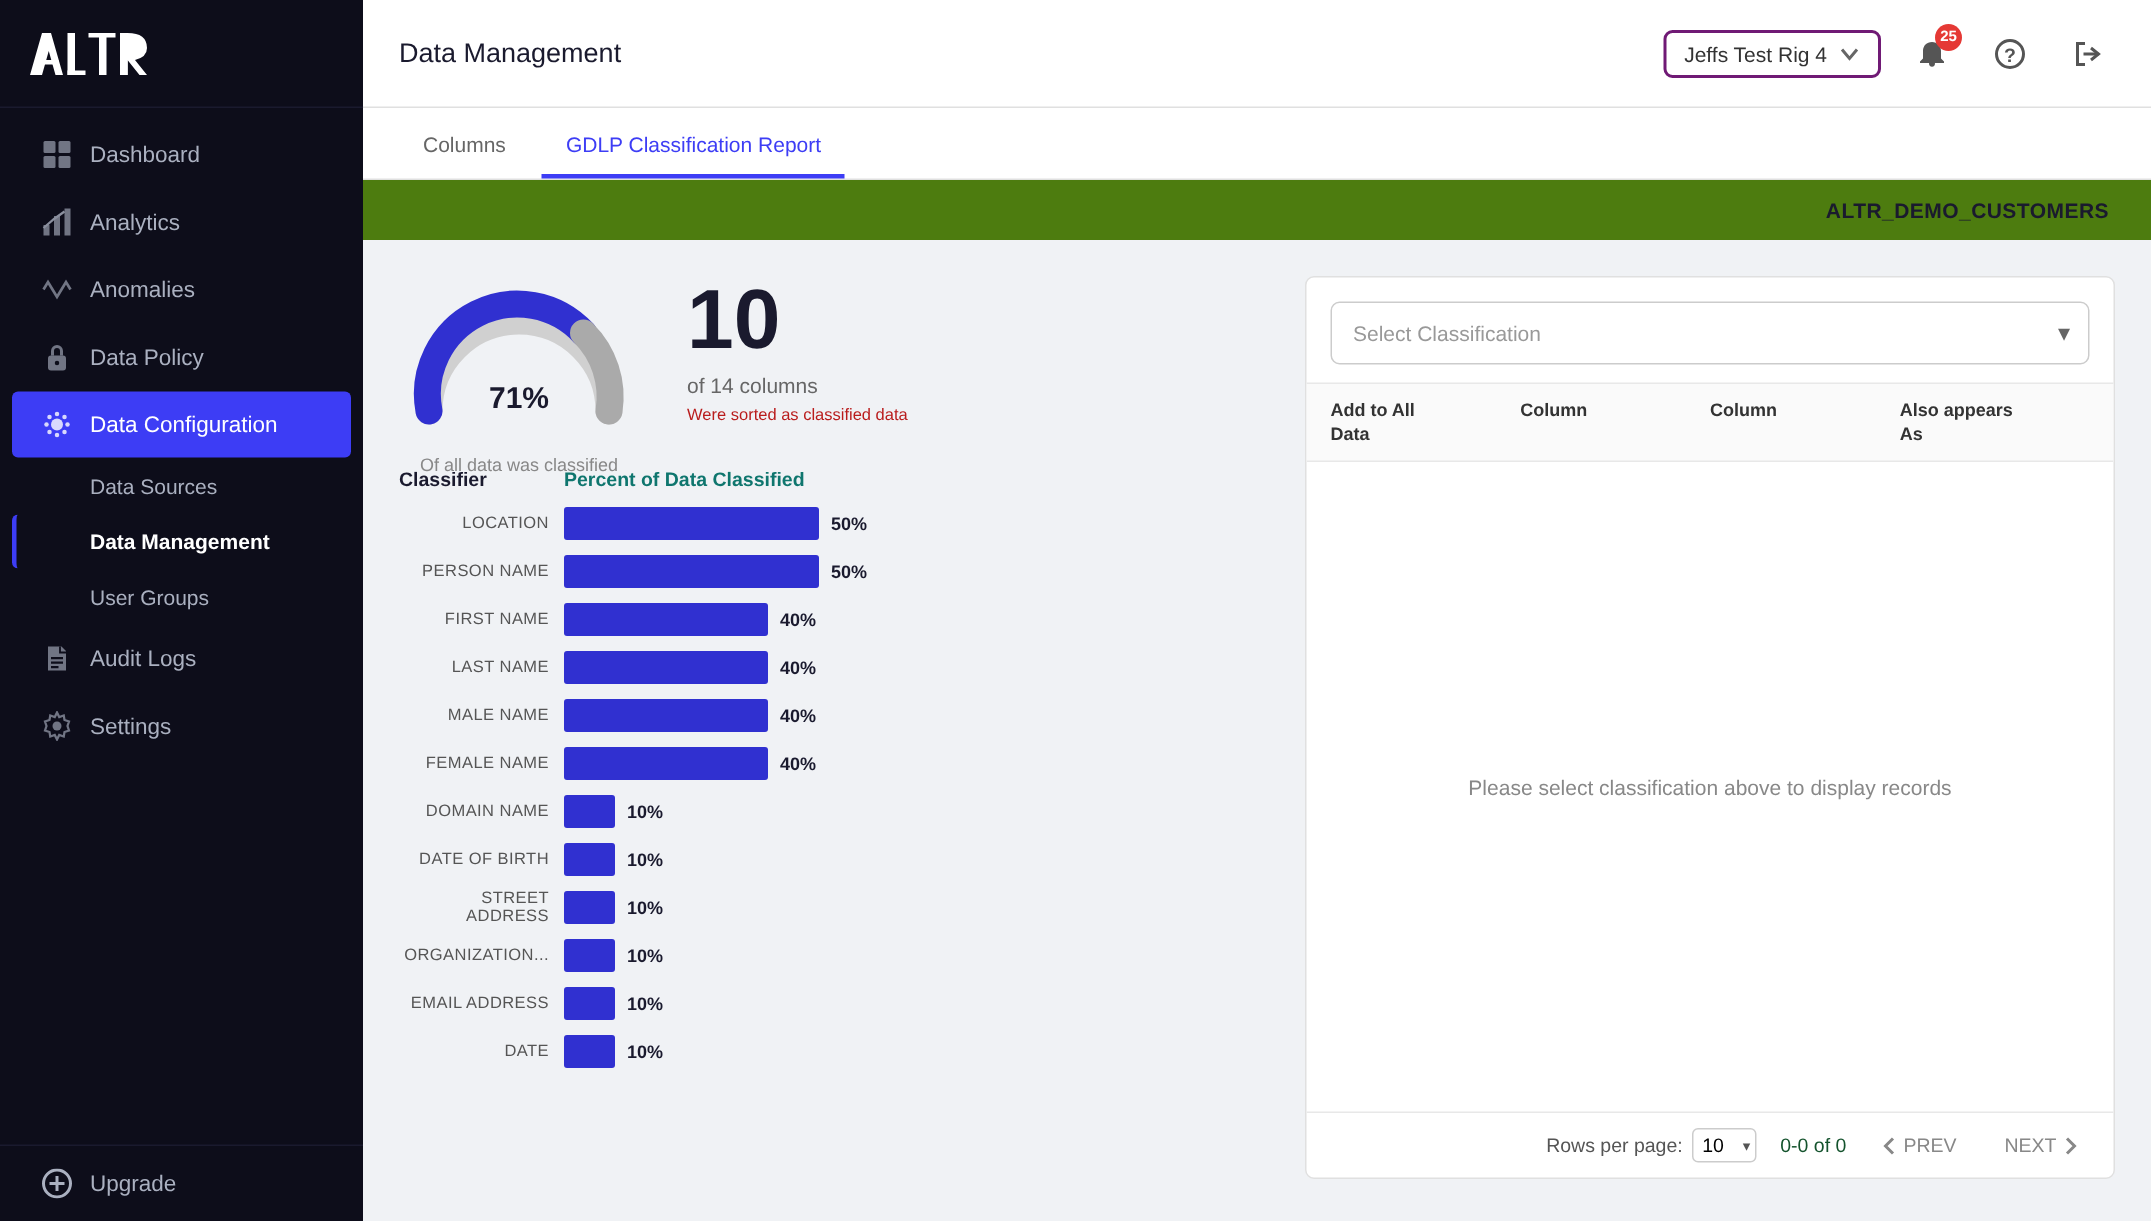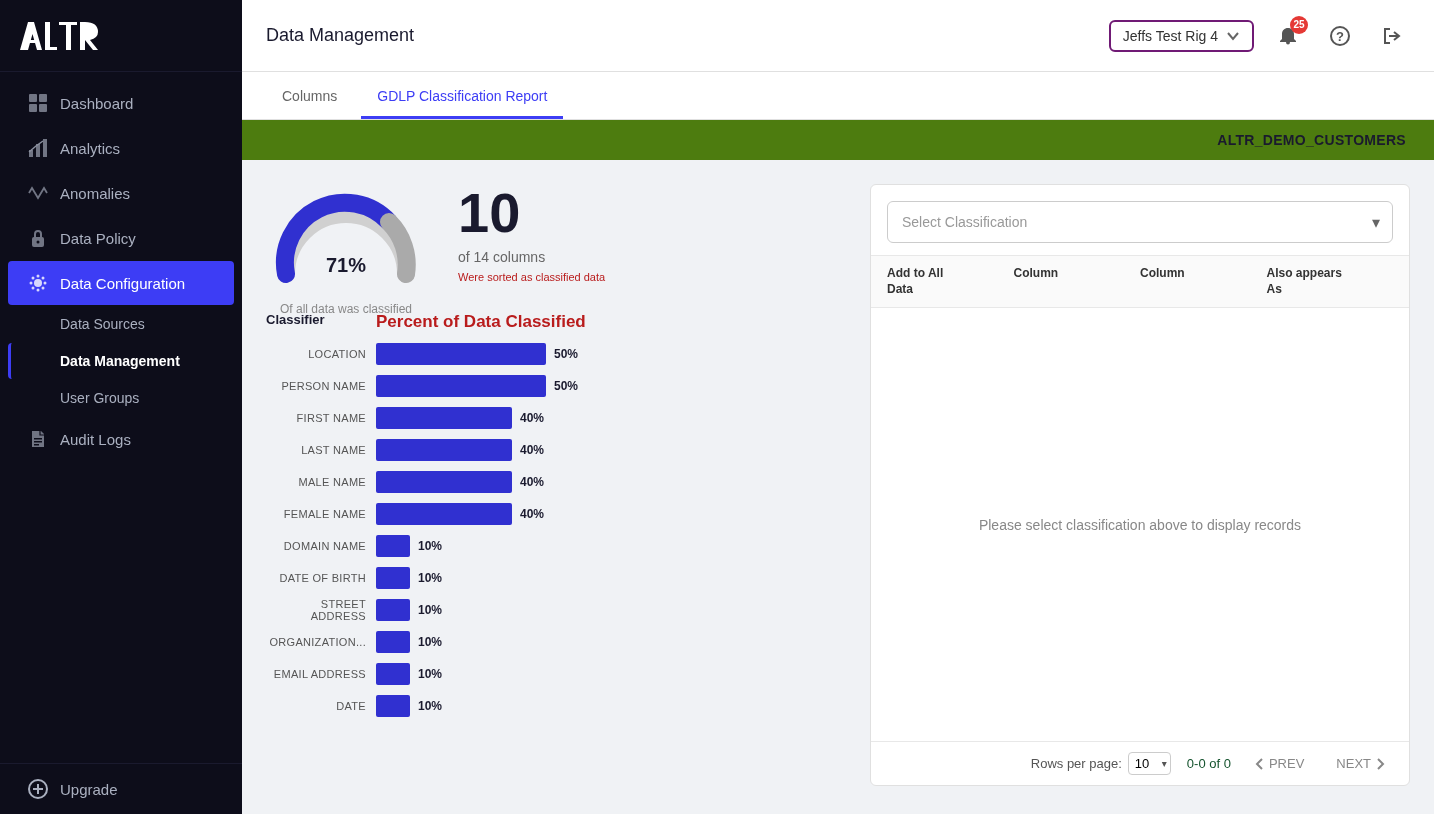--- a/index.html
+++ b/index.html
@@ -431,20 +431,27 @@
       <svg class="nav-icon" viewBox="0 0 20 20" fill="currentColor">
         <path d="M4,2 H13 L16,5 V18 H4 Z" opacity="0.8"></path>
         <path d="M12,2 V6 H16" fill="none" stroke="#0d0d1a" stroke-width="1.2"></path>
         <rect x="6" y="9" width="8" height="1.5" fill="#0d0d1a"></rect>
         <rect x="6" y="12" width="8" height="1.5" fill="#0d0d1a"></rect>
         <rect x="6" y="15" width="5" height="1.5" fill="#0d0d1a"></rect>
       </svg>
       <span>Audit Logs</span>
     </div>
 
+    <div class="nav-item">
+      <svg class="nav-icon" viewBox="0 0 20 20" fill="currentColor">
+        <circle cx="10" cy="10" r="3" opacity="0.8"></circle>
+        <path d="M10,1 L11.5,4 L14.5,3 L15,6 L18,7 L17,10 L18,13 L15,14 L14.5,17 L11.5,16 L10,19 L8.5,16 L5.5,17 L5,14 L2,13 L3,10 L2,7 L5,6 L5.5,3 L8.5,4 Z" opacity="0.8" fill="none" stroke="currentColor" stroke-width="1.5"></path>
+      </svg>
+      <span>Settings</span>
+    </div>
   </div>
 
   <div class="upgrade-section">
     <div class="upgrade-btn">
       <svg class="nav-icon" viewBox="0 0 20 20" fill="currentColor">
         <circle cx="10" cy="10" r="9" fill="none" stroke="currentColor" stroke-width="2"></circle>
         <rect x="9" y="5" width="2" height="10"></rect>
         <rect x="5" y="9" width="10" height="2"></rect>
       </svg>
       <span>Upgrade</span>
@@ -523,21 +530,21 @@
 
         <div class="gauge-stats">
           <div class="gauge-number">10</div>
           <div class="gauge-subtitle">of 14 columns</div>
           <div class="gauge-description">Were sorted as classified data</div>
         </div>
       </div>
 
       <div style="display:flex; margin-bottom:8px;">
         <div style="width:110px; font-size:13px; font-weight:600; color:#1a1a2e;">Classifier</div>
-        <div style="font-size:17px; font-weight:600; color:#b91c1c;">Percent of Data Classified</div>
+        <div style="font-size:13px; font-weight:600; color:#0f766e;">Percent of Data Classified</div>
       </div>
 
       <div class="bar-chart" id="bar-chart-container">
       <div class="bar-row">
             <div class="bar-label">LOCATION</div>
             <div class="bar-track">
               <div class="bar-fill" style="width: 170px;"></div>
               <div class="bar-pct">50%</div>
             </div>
           </div>

